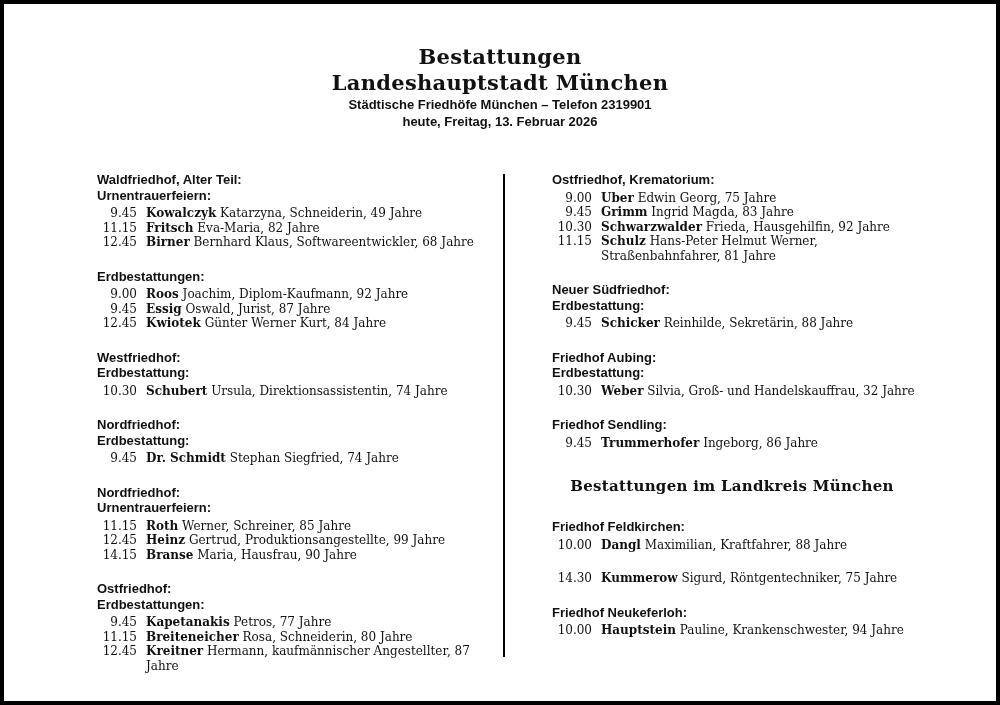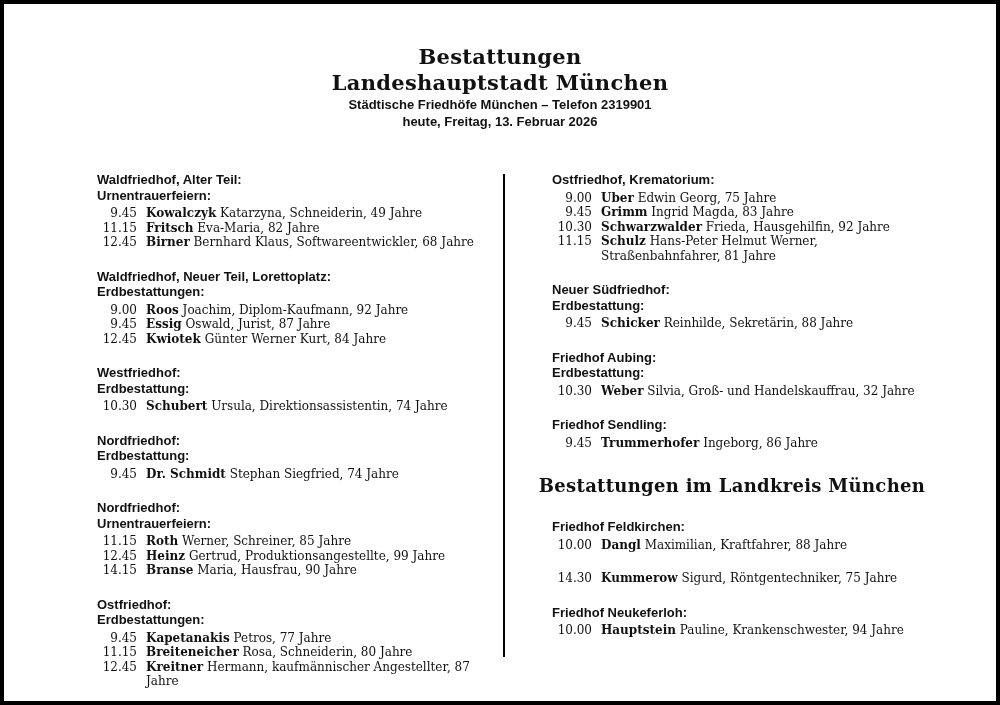--- a/index.html
+++ b/index.html
@@ -59,21 +59,21 @@
     line-height:14.5px;
   }
   .time{flex:0 0 40px;text-align:right;}
   .entry-text{margin-left:9px;flex:1;}
   .surname{font-weight:bold;}
   .details{white-space:pre-line;}
   
   .landkreis{
     font-family:"DejaVu Serif",serif;
     font-weight:bold;
-    font-size:18px;
+    font-size:15px;
     line-height:18px;
     text-align:center;
     margin:27px 0 24px 0;
     letter-spacing:.3px;
   }
 </style>
 </head>
 <body>
 
 <div class="page">
@@ -103,21 +103,20 @@
             <span class="entry-text"><b class="surname">Fritsch</b> <span class="details">Eva-Maria, 82 Jahre</span></span>
           </div>
           <div class="entry">
             <span class="time">12.45</span>
             <span class="entry-text"><b class="surname">Birner</b> <span class="details">Bernhard Klaus, Softwareentwickler, 68 Jahre</span></span>
           </div>
         </div>
   </section>
       <section class="cem-section">
     <div class="sec-heading">
-          <div class="sec-heading-line">Waldfriedhof, Neuer Teil, Lorettoplatz:</div>
           <div class="sec-heading-line">Erdbestattungen:</div>
         </div>
     <div class="entries">
           <div class="entry">
             <span class="time">9.00</span>
             <span class="entry-text"><b class="surname">Roos</b> <span class="details">Joachim, Diplom-Kaufmann, 92 Jahre</span></span>
           </div>
           <div class="entry">
             <span class="time">9.45</span>
             <span class="entry-text"><b class="surname">Essig</b> <span class="details">Oswald, Jurist, 87 Jahre</span></span>

